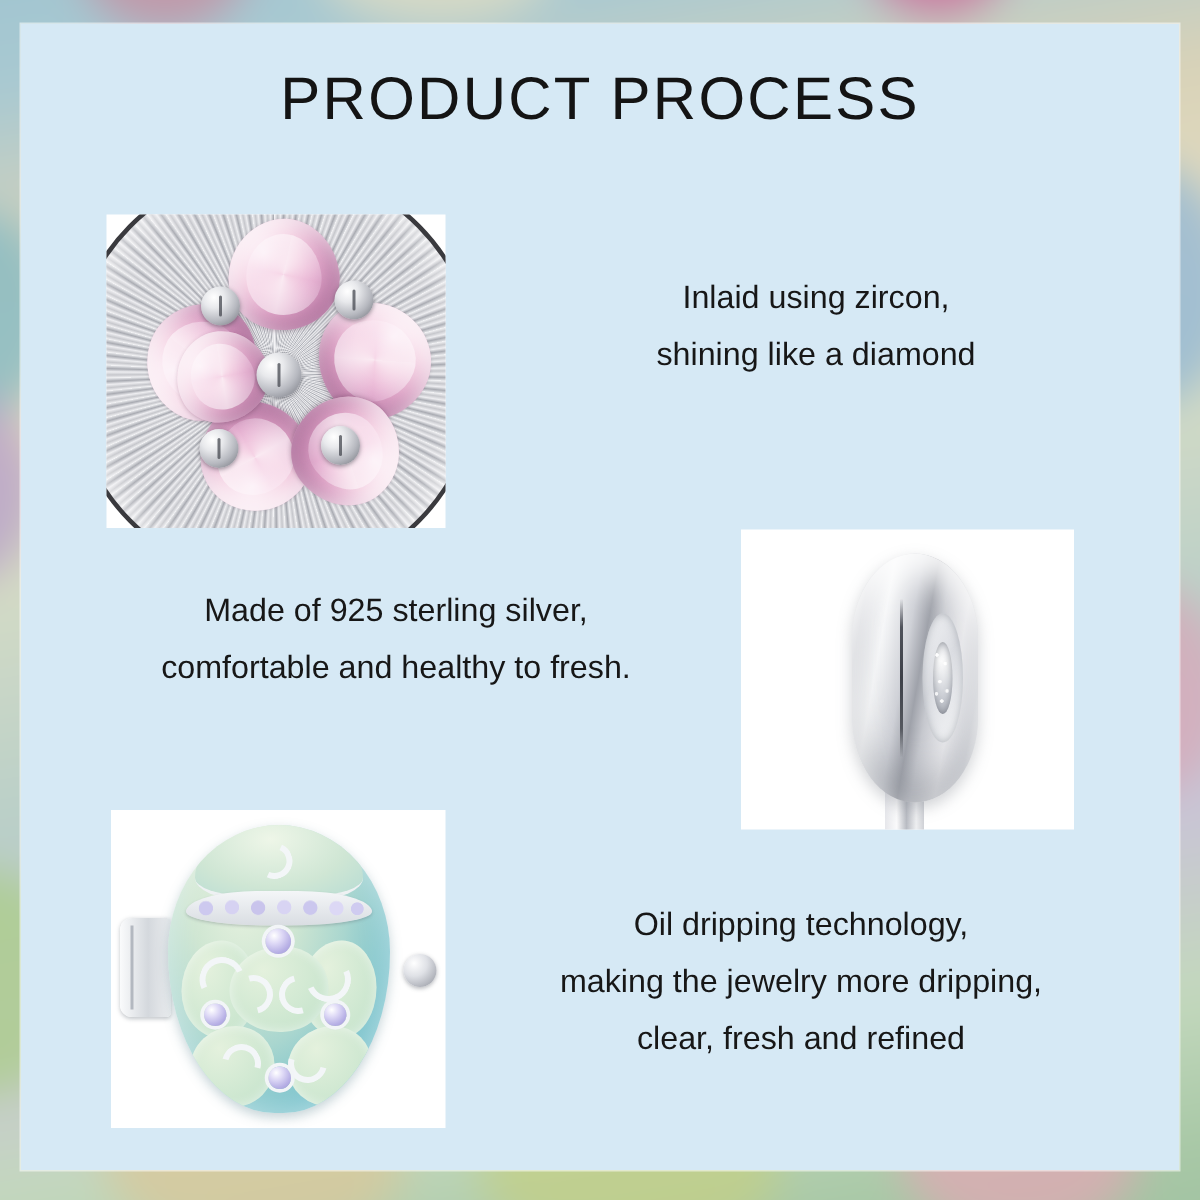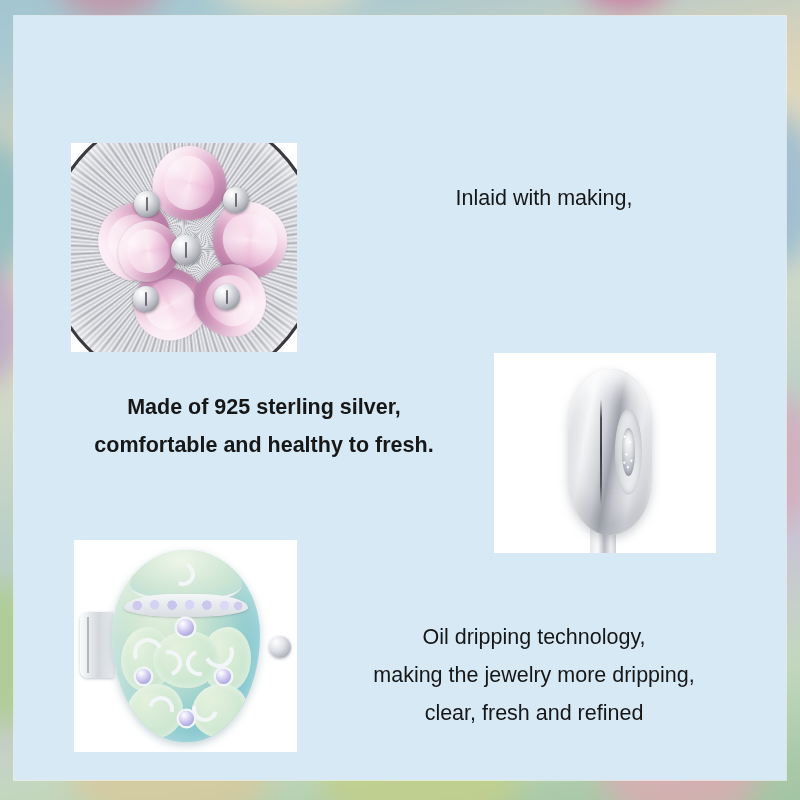--- a/index.html
+++ b/index.html
@@ -272,22 +272,22 @@
     text-align: center;
     color: #171717;
     font-family: "Liberation Sans", sans-serif;
     font-size: 21.5px;
     line-height: 38px;
     white-space: nowrap;
   }
   .text-block .line { display: block; }
 
   #text-zircon  { left: 352px; top: 179px; width: 384px; }
-  #text-silver  { left:  64px; top: 388px; width: 400px; font-weight: bold; }
-  #text-enamel  { left: 300px; top: 618px; width: 468px; }
+  #text-silver  { left:  64px; top: 388px; width: 400px; }
+  #text-enamel  { left: 300px; top: 597px; width: 468px; }
 </style>
 </head>
 <body>
 
 <div id="infographic">
 
   <div class="bg-blur">
     <div class="bg-base"></div>
     <div class="blob" style="left:95px; top:-30px; width:110px; height:90px; background:#c98a9c;"></div>
     <div class="blob" style="left:250px; top:-25px; width:160px; height:80px; background:#e7dfc0;"></div>
@@ -297,20 +297,21 @@
     <div class="blob" style="left:-35px; top:620px; width:130px; height:150px; background:#a9cd86;"></div>
     <div class="blob" style="left:745px; top:150px; width:120px; height:160px; background:#8fb5d6;"></div>
     <div class="blob" style="left:750px; top:430px; width:110px; height:140px; background:#d8a7b8;"></div>
     <div class="blob" style="left:110px; top:760px; width:200px; height:110px; background:#d9c79a;"></div>
     <div class="blob" style="left:360px; top:765px; width:200px; height:110px; background:#c3cf86;"></div>
     <div class="blob" style="left:640px; top:755px; width:160px; height:110px; background:#e0a8b4;"></div>
   </div>
 
   <div class="panel"></div>
 
+  <div class="title">PRODUCT PROCESS</div>
 
   <div class="photo" id="photo-flower">
     <div class="photo-inner">
       <div class="silver-disc"></div>
 
       <div class="petal" style="left:81px;  top:3px;   width:74px; height:74px; transform:rotate(-8deg);"></div>
       <div class="petal" style="left:24px;  top:62px;  width:78px; height:72px; transform:rotate(-72deg);"></div>
       <div class="petal" style="left:140px; top:60px;  width:78px; height:74px; transform:rotate(74deg);"></div>
       <div class="petal" style="left:62px;  top:126px; width:74px; height:72px; transform:rotate(-140deg);"></div>
       <div class="petal" style="left:124px; top:122px; width:72px; height:72px; transform:rotate(142deg);"></div>
@@ -360,21 +361,22 @@
 
         <div class="gem" style="left:44%; top:36%; width:17px; height:17px;"></div>
         <div class="gem" style="left:16%; top:62%; width:15px; height:15px;"></div>
         <div class="gem" style="left:70%; top:62%; width:15px; height:15px;"></div>
         <div class="gem" style="left:45%; top:84%; width:15px; height:15px;"></div>
       </div>
     </div>
   </div>
 
   <div class="text-block" id="text-zircon">
-    <span class="line">Inlaid with making,</span>
+    <span class="line">Inlaid using zircon,</span>
+    <span class="line">shining like a diamond</span>
   </div>
 
   <div class="text-block" id="text-silver">
     <span class="line">Made of 925 sterling silver,</span>
     <span class="line">comfortable and healthy to fresh.</span>
   </div>
 
   <div class="text-block" id="text-enamel">
     <span class="line">Oil dripping technology,</span>
     <span class="line">making the jewelry more dripping,</span>

